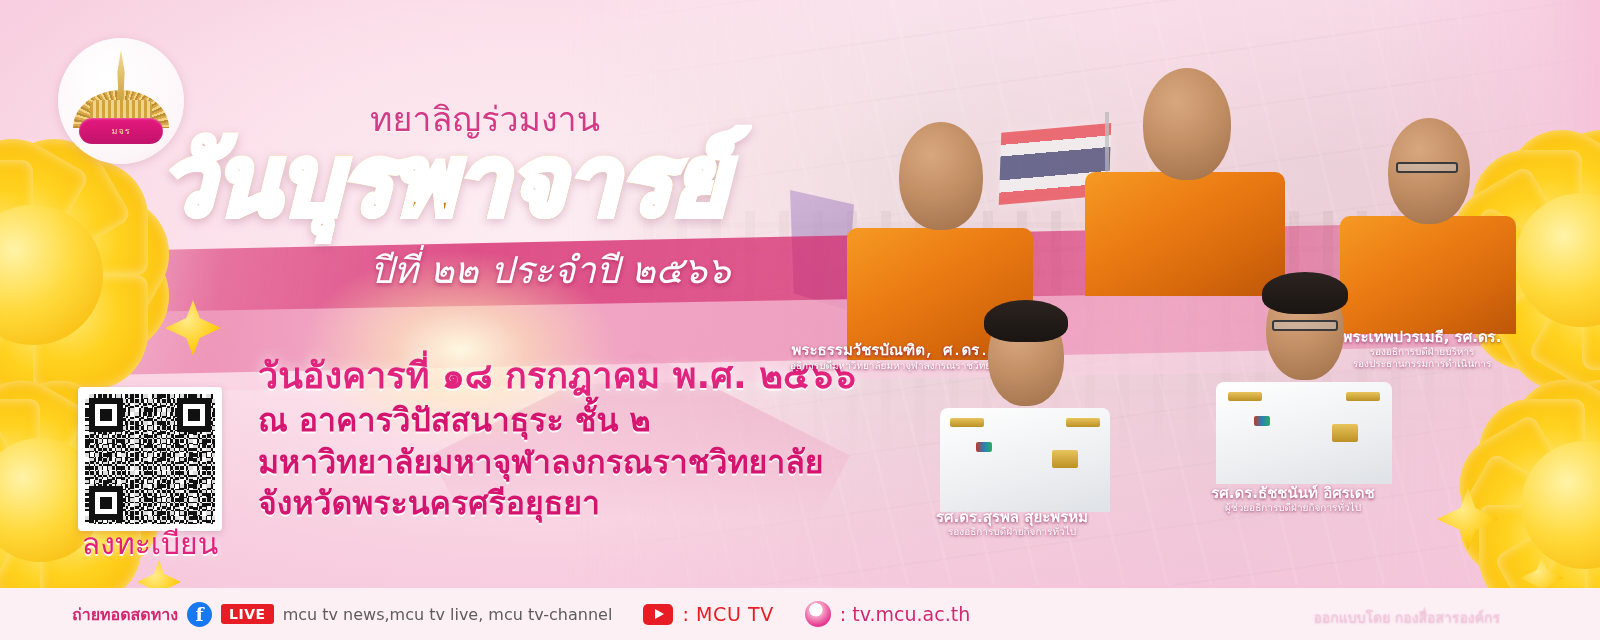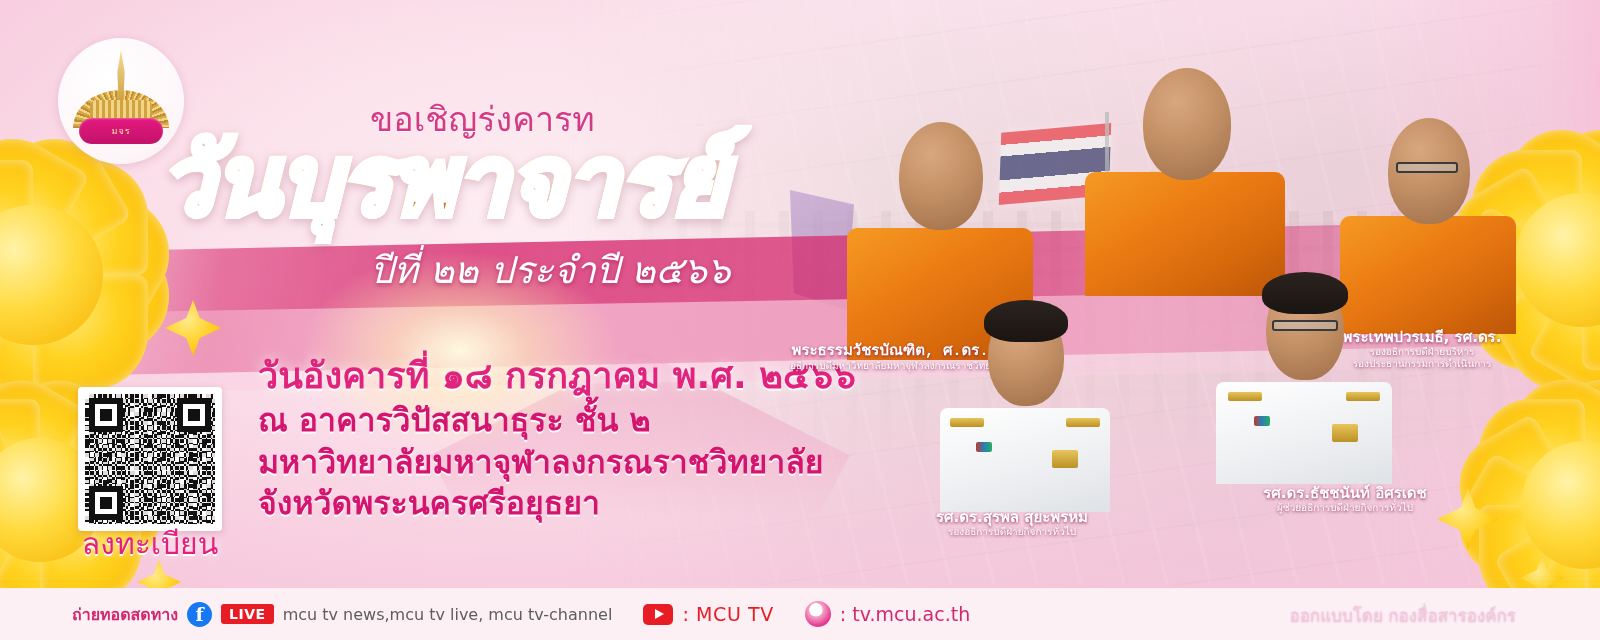--- a/index.html
+++ b/index.html
@@ -334,22 +334,22 @@
     margin-left: 2px;
   }
   .f-red { font-size: 19px; color: #e81c24; letter-spacing: .6px; }
   .mcu-mini {
     width: 26px; height: 26px; border-radius: 50%;
     margin-left: 22px;
     background: radial-gradient(circle at 42% 34%, #fff 0 28%, #f6a6c8 30%, #e5338c 72%, #f9c6dc 100%);
   }
   .f-pink { font-size: 19px; color: #d2286f; }
   .footer-right {
-    margin-left: auto; margin-right: 26px;
-    font-size: 17px; color: #ffffff;
+    margin-left: auto; margin-right: 42px;
+    font-size: 14px; color: #ffffff;
     text-shadow: 0 1px 2px rgba(200,110,160,.5);
   }
 </style>
 </head>
 <body>
 
 <div id="banner">
 
   <div class="photo-bg">
     <div class="photo-roadlines"></div>
@@ -433,21 +433,21 @@
 
   <div class="glow"></div>
 
   <div class="emblem">
     <div class="emblem-wings"></div>
     <div class="emblem-spire"></div>
     <div class="emblem-base"></div>
     <div class="emblem-ribbon">มจร</div>
   </div>
 
-  <div class="pre-title">ขอเชิญร่งคารท</div>
+  <div class="pre-title">ทยาลิญร่วมงาน</div>
   <div class="main-title">วันบุรพาจารย์</div>
   <div class="subtitle-band">ปีที่ ๒๒ ประจำปี ๒๕๖๖</div>
 
   <div class="date-line">วันอังคารที่ ๑๘ กรกฎาคม พ.ศ. ๒๕๖๖</div>
   <div class="venue">
     <div>ณ อาคารวิปัสสนาธุระ ชั้น ๒</div>
     <div>มหาวิทยาลัยมหาจุฬาลงกรณราชวิทยาลัย</div>
     <div>จังหวัดพระนครศรีอยุธยา</div>
   </div>
 
@@ -501,21 +501,21 @@
   <div class="portrait" style="left:1216px; top:272px; width:176px; height:212px;">
     <div class="shoulder-white" style="left:0; top:110px; width:176px; height:102px;"></div>
     <div class="head" style="left:50px; top:6px; width:78px; height:102px;"></div>
     <div class="hair" style="left:46px; top:0; width:86px; height:42px;"></div>
     <div class="glasses" style="left:56px; top:48px; width:66px;"></div>
     <div class="uniform-trim" style="left:12px; top:120px; width:34px; height:9px;"></div>
     <div class="uniform-trim" style="right:12px; top:120px; width:34px; height:9px;"></div>
     <div class="medal" style="left:38px; top:144px;"></div>
     <div class="uniform-trim" style="left:116px; top:152px; width:26px; height:18px;"></div>
   </div>
-  <div class="cap" style="left:1240px; top:484px; width:210px;">
+  <div class="cap" style="left:1188px; top:484px; width:210px;">
     <div class="n">รศ.ดร.ธัชชนันท์ อิศรเดช</div>
     <div class="r">ผู้ช่วยอธิการบดีฝ่ายกิจการทั่วไป</div>
   </div>
 
   <div class="footer">
     <div class="footer-left">
       <span class="f-label">ถ่ายทอดสดทาง</span>
       <span class="fb-icon">f</span>
       <span class="live-badge">LIVE</span>
       <span class="f-text">mcu tv news,mcu tv live, mcu tv-channel</span>

